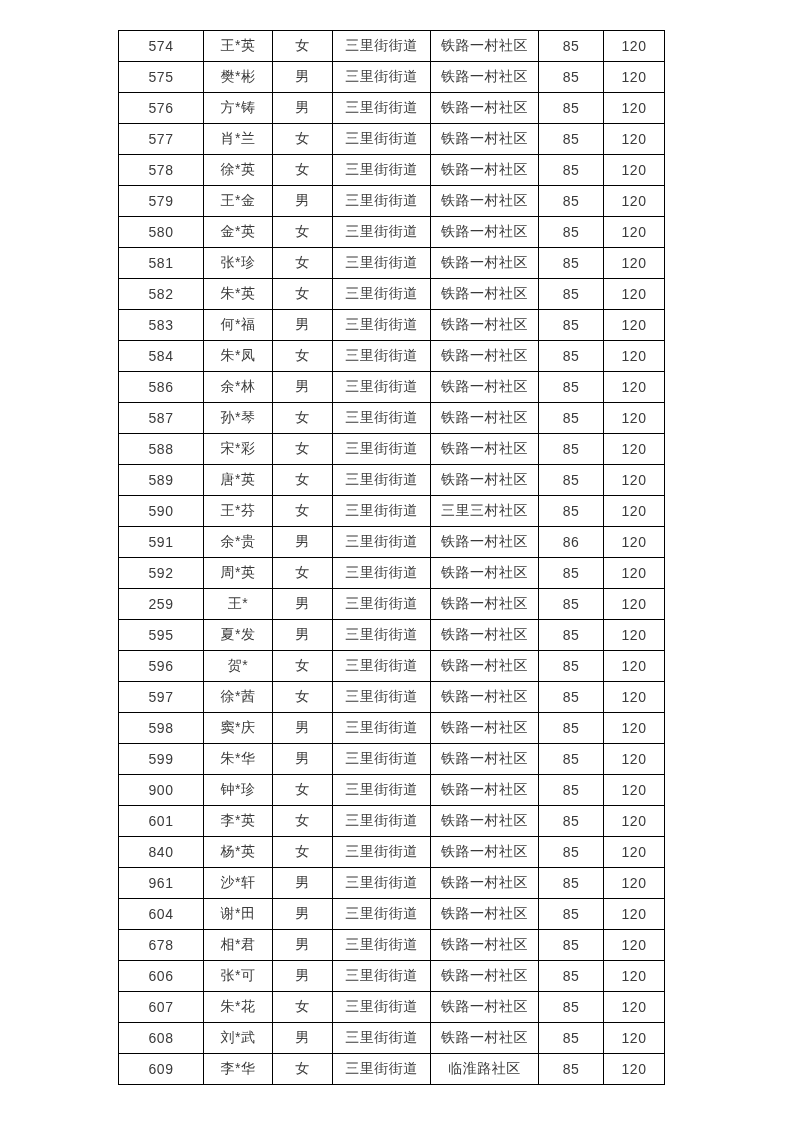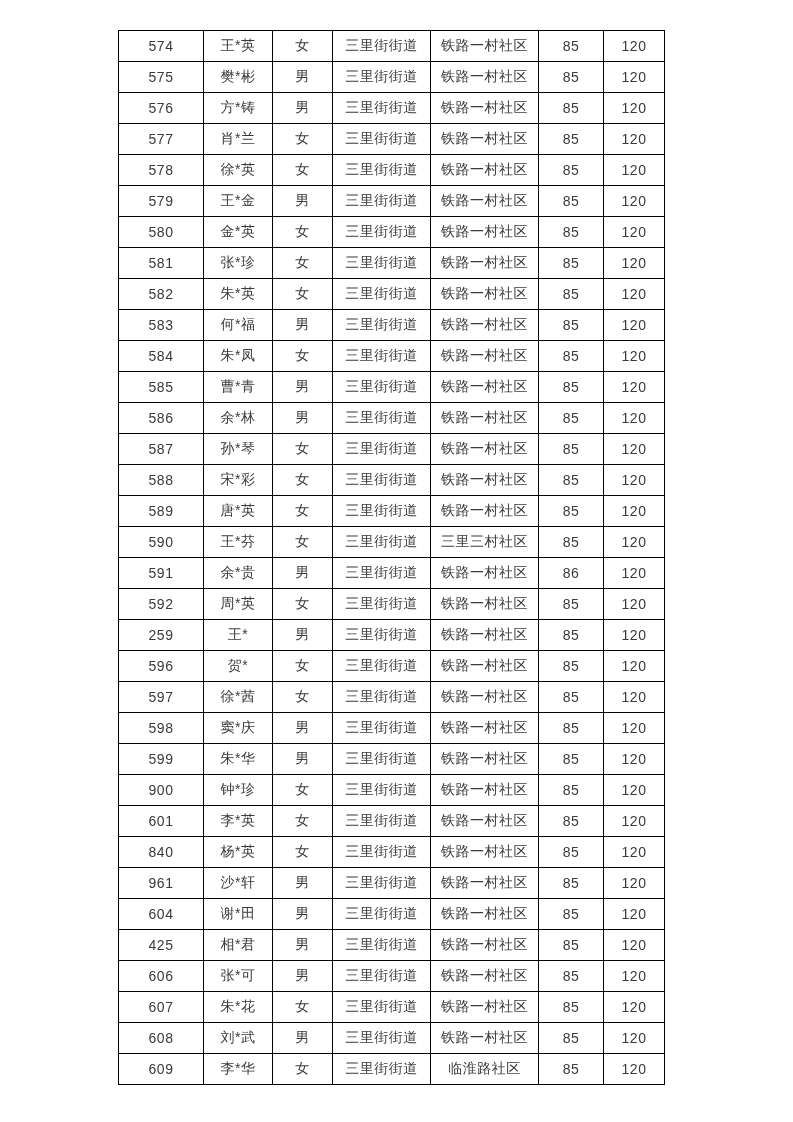--- a/index.html
+++ b/index.html
@@ -151,29 +151,20 @@
         <tr>
           <td>584</td>
           <td>朱*凤</td>
           <td>女</td>
           <td>三里街街道</td>
           <td>铁路一村社区</td>
           <td>85</td>
           <td>120</td>
         </tr>
         <tr>
-          <td>585</td>
-          <td>曹*青</td>
-          <td>男</td>
-          <td>三里街街道</td>
-          <td>铁路一村社区</td>
-          <td>85</td>
-          <td>120</td>
-        </tr>
-        <tr>
           <td>586</td>
           <td>余*林</td>
           <td>男</td>
           <td>三里街街道</td>
           <td>铁路一村社区</td>
           <td>85</td>
           <td>120</td>
         </tr>
         <tr>
           <td>587</td>
@@ -232,20 +223,29 @@
         <tr>
           <td>259</td>
           <td>王*</td>
           <td>男</td>
           <td>三里街街道</td>
           <td>铁路一村社区</td>
           <td>85</td>
           <td>120</td>
         </tr>
         <tr>
+          <td>595</td>
+          <td>夏*发</td>
+          <td>男</td>
+          <td>三里街街道</td>
+          <td>铁路一村社区</td>
+          <td>85</td>
+          <td>120</td>
+        </tr>
+        <tr>
           <td>596</td>
           <td>贺*</td>
           <td>女</td>
           <td>三里街街道</td>
           <td>铁路一村社区</td>
           <td>85</td>
           <td>120</td>
         </tr>
         <tr>
           <td>597</td>
@@ -313,21 +313,21 @@
         <tr>
           <td>604</td>
           <td>谢*田</td>
           <td>男</td>
           <td>三里街街道</td>
           <td>铁路一村社区</td>
           <td>85</td>
           <td>120</td>
         </tr>
         <tr>
-          <td>425</td>
+          <td>678</td>
           <td>相*君</td>
           <td>男</td>
           <td>三里街街道</td>
           <td>铁路一村社区</td>
           <td>85</td>
           <td>120</td>
         </tr>
         <tr>
           <td>606</td>
           <td>张*可</td>

